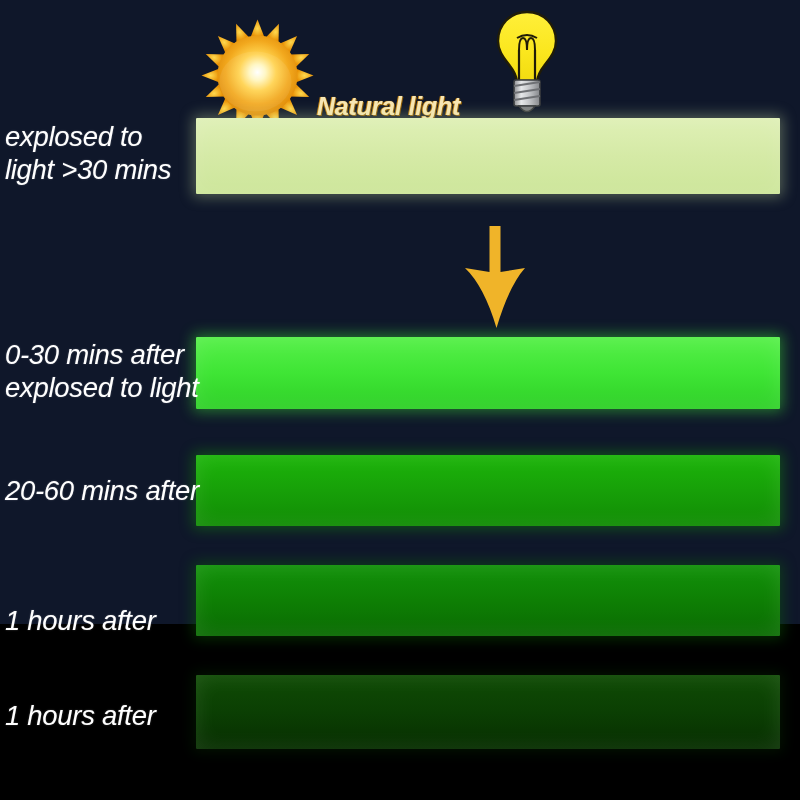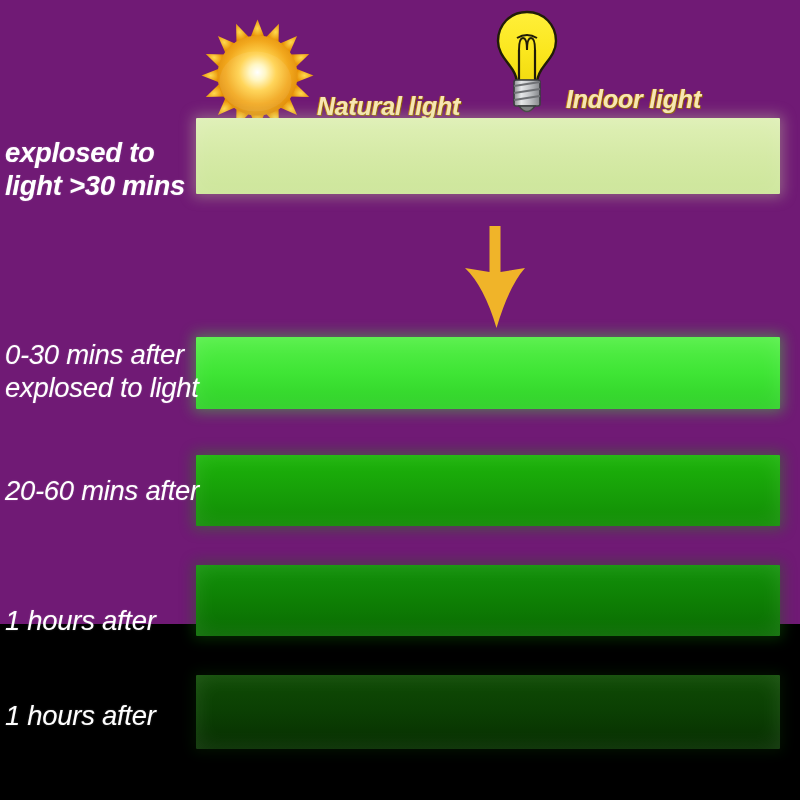--- a/index.html
+++ b/index.html
@@ -4,21 +4,21 @@
 <title>Glow Chart</title>
 <style>
   html,body{margin:0;padding:0;}
   body{
     width:800px;height:800px;
     background:#000;
     overflow:hidden;
     font-family:"Liberation Sans","DejaVu Sans",sans-serif;
     position:relative;
   }
-  #stage{position:absolute;left:0;top:0;width:800px;height:624px;background:#701a75;}
+  #stage{position:absolute;left:0;top:0;width:800px;height:624px;background:#0f172a;}
 
   
   .legend-item{position:absolute;display:flex;align-items:flex-end;}
   .legend-label{
     font-style:italic;
     font-weight:700;
     font-size:25px;
     line-height:1;
     color:#f7e6b4;
     white-space:nowrap;
@@ -160,30 +160,29 @@
 
         <path d="M27 42 q0 -12 4 -12 q4 0 4 12 M35 42 q0 -12 4 -12 q4 0 4 12" fill="none" stroke="#201c08" stroke-width="2"></path>
         <path d="M25 30 q10 -6 20 0" fill="none" stroke="#201c08" stroke-width="2"></path>
 
         <rect x="22" y="72" width="26" height="26" rx="2" fill="url(#baseGrad)" stroke="#3a3c3f" stroke-width="1.6"></rect>
         <path d="M22 78 L48 74 M22 85 L48 81 M22 92 L48 88" fill="none" stroke="#6e7074" stroke-width="2.2"></path>
 
         <path d="M27 98 q8 11 16 0 Z" fill="#7d7f83" stroke="#3a3c3f" stroke-width="1.4"></path>
       </svg>
     </span>
-    <span class="legend-label" style="margin:0 0 12px 4px;">Indoor light</span>
   </div>
 
   <div class="bar" style="top: 118px; height: 76px; background: linear-gradient(rgb(223, 240, 182) 0%, rgb(213, 234, 166) 50%, rgb(205, 230, 154) 100%); box-shadow: rgba(213, 234, 166, 0.35) 0px 0px 14px 3px, rgba(255, 255, 255, 0.1) 0px 0px 22px inset;"></div>
   <div class="bar" style="top: 337px; height: 72px; background: linear-gradient(rgb(87, 240, 74) 0%, rgb(63, 229, 53) 50%, rgb(47, 208, 40) 100%); box-shadow: rgba(63, 229, 53, 0.45) 0px 0px 14px 3px, rgba(255, 255, 255, 0.1) 0px 0px 22px inset;"></div>
   <div class="bar" style="top: 455px; height: 71px; background: linear-gradient(rgb(28, 181, 10) 0%, rgb(23, 160, 8) 50%, rgb(17, 140, 5) 100%); box-shadow: rgba(23, 160, 8, 0.4) 0px 0px 14px 3px, rgba(255, 255, 255, 0.1) 0px 0px 22px inset;"></div>
   <div class="bar" style="top: 565px; height: 71px; background: linear-gradient(rgb(18, 146, 10) 0%, rgb(14, 127, 4) 50%, rgb(10, 107, 3) 100%); box-shadow: rgba(14, 127, 4, 0.35) 0px 0px 14px 3px, rgba(255, 255, 255, 0.1) 0px 0px 22px inset;"></div>
   <div class="bar" style="top: 675px; height: 74px; background: linear-gradient(rgb(15, 75, 5) 0%, rgb(11, 63, 3) 50%, rgb(7, 46, 1) 100%); box-shadow: rgba(11, 63, 3, 0.3) 0px 0px 14px 3px, rgba(255, 255, 255, 0.1) 0px 0px 22px inset;"></div>
 
-  <div class="row-label" style="top: 136px; font-weight: bold;">explosed to
+  <div class="row-label" style="top: 120px;">explosed to
 light &gt;30 mins</div>
   <div class="row-label" style="top: 338px;">0-30 mins after
 explosed to light</div>
   <div class="row-label" style="top: 474px;">20-60 mins after</div>
   <div class="row-label" style="top: 604px; text-align: right;">1 hours after</div>
   <div class="row-label" style="top: 699px;">1 hours after</div>
 
   <div id="arrow-wrap">
     <svg width="80" height="106" viewBox="0 0 80 106" aria-hidden="true">
       <path id="arrow-path" d="M34.5 2 L45.5 2 L45.5 48 L70 44 Q54 62 41.5 104 Q29 62 10 44 L34.5 48 Z" fill="#f0b429"></path>

